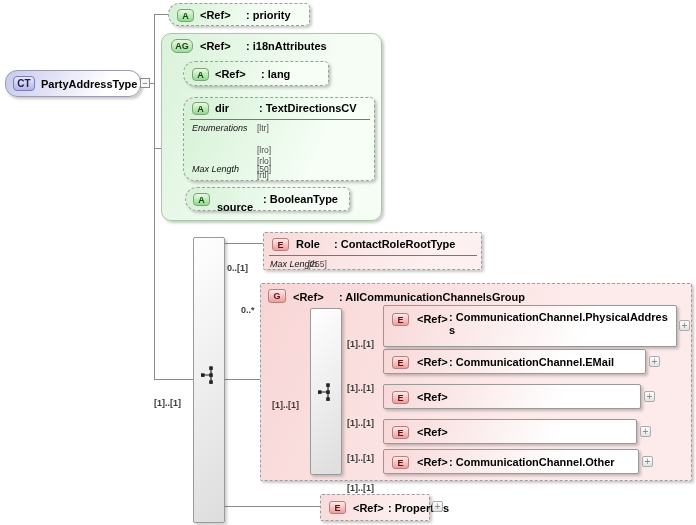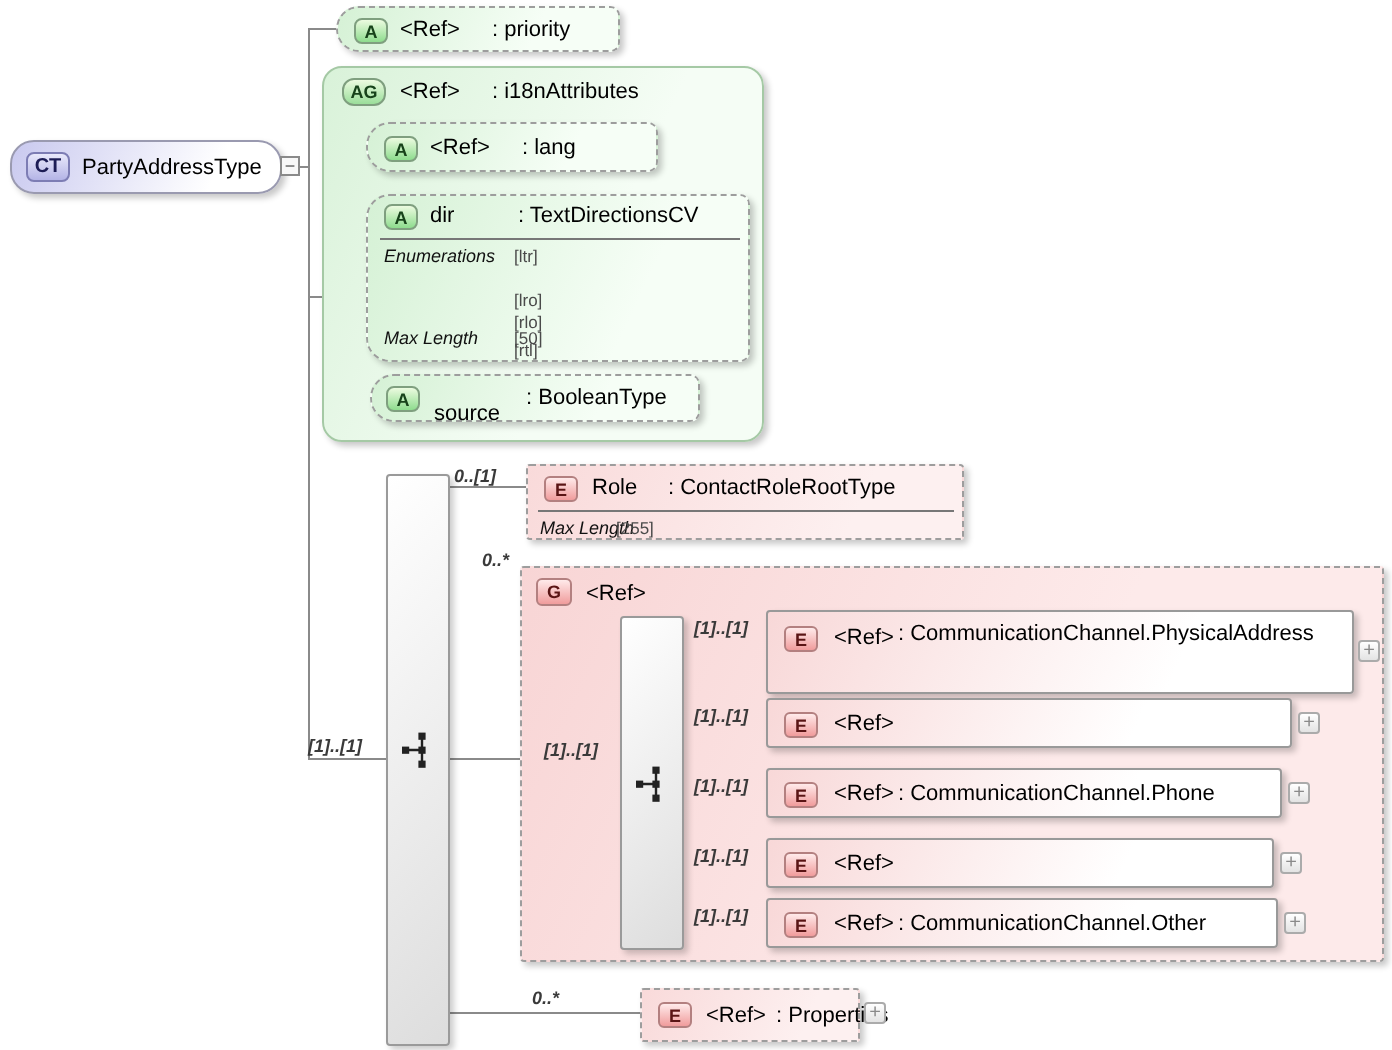--- a/index.html
+++ b/index.html
@@ -26,28 +26,28 @@
   .badge-a{width:17px;height:13px;border:1px solid #7f9f7f;border-radius:4px;color:#17421a;
            background:linear-gradient(to bottom,#ecfbe0,#8edc8e);}
   .badge-ag{width:22px;height:14px;border:1px solid #7f9f7f;border-radius:6px;color:#17421a;
            background:linear-gradient(to bottom,#ecfbe0,#9ade9a);}
   .badge-e{width:17px;height:13px;border:1px solid #b38080;border-radius:3px;color:#5a1515;
            background:linear-gradient(to bottom,#ffeaea,#f09c9c);}
   .badge-g{width:18px;height:14px;border:1px solid #b38080;border-radius:3px;color:#5a1515;
            background:linear-gradient(to bottom,#ffeaea,#f09c9c);}
   .badge-ct{width:22px;height:15px;border:1px solid #7d7db4;border-radius:4px;color:#1d1d55;
            background:linear-gradient(to bottom,#e9e9fb,#b4b4e6);font-size:10px;}
-  .ntext{position:absolute;white-space:nowrap;font-weight:normal;font-size:11px;color:#000;}
+  .ntext{position:absolute;white-space:nowrap;font-weight:bold;font-size:11px;color:#000;}
   .wrap{white-space:normal;word-break:break-all;line-height:13px;}
   
   .facet-label{position:absolute;font-style:italic;font-weight:normal;font-size:9px;color:#111;white-space:nowrap;}
   .facet-val{position:absolute;font-weight:normal;font-size:8.5px;color:#4a4a4a;white-space:nowrap;}
   .sep{position:absolute;height:1px;background:#777;}
   
-  .card{position:absolute;font-size:9px;font-style:italic;font-weight:bold;color:#3a3a3a;white-space:nowrap;}
+  .card{position:absolute;font-size:9px;font-weight:bold;color:#3a3a3a;white-space:nowrap;margin-top:30px;}
   .card-r{width:34px;}
   
   .seqbar{position:absolute;width:30px;border:1px solid #9a9a9a;border-radius:2px;
           background:linear-gradient(135deg,#ffffff,#dddddd);box-shadow:2px 2px 3px rgba(0,0,0,0.2);}
   .seqicon{position:absolute;}
   
   .plus{position:absolute;width:11px;height:11px;border:1px solid #ababab;border-radius:2px;
         background:linear-gradient(#ffffff,#e3e3e3);color:#8a8a8a;font-size:10px;line-height:9px;
         text-align:center;font-weight:normal;box-sizing:border-box;}
   
@@ -136,20 +136,21 @@
   <span class="ntext" style="left:70px;top:5px;">: ContactRoleRootType</span>
   <div class="sep" style="left:5px;top:22px;width:208px;"></div>
   <span class="facet-label" style="left:6px;top:26px;">Max Length</span>
   <span class="facet-val" style="left:44px;top:26px;">[255]</span>
 </div>
 
 <span class="card" style="left:241px;top:275px;">0..*</span>
 <div class="node dashed pink-group" style="left:260px;top:283px;width:432px;height:198px;border-radius:2px;">
   <span class="badge badge-g" style="left:7px;top:5px;">G</span>
   <span class="ntext" style="left:32px;top:7px;">&lt;Ref&gt;</span>
+  <span class="ntext" style="left:78px;top:7px;">: AllCommunicationChannelsGroup</span>
 </div>
 
 <div class="seqbar" style="left:310px;top:308px;height:165px;"></div>
 <svg class="seqicon" style="left:317px;top:381px;" width="18" height="22" viewBox="0 0 18 22">
   <path d="M3 11 H11 M11 4 V18" stroke="#222" stroke-width="1.2" fill="none"></path>
   <rect x="1" y="9.3" width="3.6" height="3.6" fill="#222"></rect>
   <rect x="9.2" y="2.3" width="3.6" height="3.6" fill="#222"></rect>
   <rect x="9.2" y="9.3" width="3.6" height="3.6" fill="#222"></rect>
   <rect x="9.2" y="16.3" width="3.6" height="3.6" fill="#222"></rect>
 </svg>
@@ -160,28 +161,28 @@
   <span class="badge badge-e" style="left:8px;top:7px;">E</span>
   <span class="ntext" style="left:33px;top:7px;">&lt;Ref&gt;</span>
   <span class="ntext wrap" style="left:65px;top:5px;width:222px;">: CommunicationChannel.PhysicalAddress</span>
 </div>
 <div class="plus" style="left:679px;top:320px;">+</div>
 
 <span class="card card-r" style="left:347px;top:353px;">[1]..[1]</span>
 <div class="node solid pink-elem" style="left:383px;top:349px;width:263px;height:25px;">
   <span class="badge badge-e" style="left:8px;top:6px;">E</span>
   <span class="ntext" style="left:33px;top:6px;">&lt;Ref&gt;</span>
+  <span class="ntext" style="left:65px;top:6px;">: CommunicationChannel.EMail</span>
 </div>
 <div class="plus" style="left:649px;top:356px;">+</div>
 
 <span class="card card-r" style="left:347px;top:388px;">[1]..[1]</span>
 <div class="node solid pink-elem" style="left:383px;top:384px;width:258px;height:25px;">
   <span class="badge badge-e" style="left:8px;top:6px;">E</span>
   <span class="ntext" style="left:33px;top:6px;">&lt;Ref&gt;</span>
-  <span class="ntext" style="left:65px;top:6px;">: CommunicationChannel.Phone</span>
 </div>
 <div class="plus" style="left:644px;top:391px;">+</div>
 
 <span class="card card-r" style="left:347px;top:423px;">[1]..[1]</span>
 <div class="node solid pink-elem" style="left:383px;top:419px;width:254px;height:25px;">
   <span class="badge badge-e" style="left:8px;top:6px;">E</span>
   <span class="ntext" style="left:33px;top:6px;">&lt;Ref&gt;</span>
 </div>
 <div class="plus" style="left:640px;top:426px;">+</div>
 

